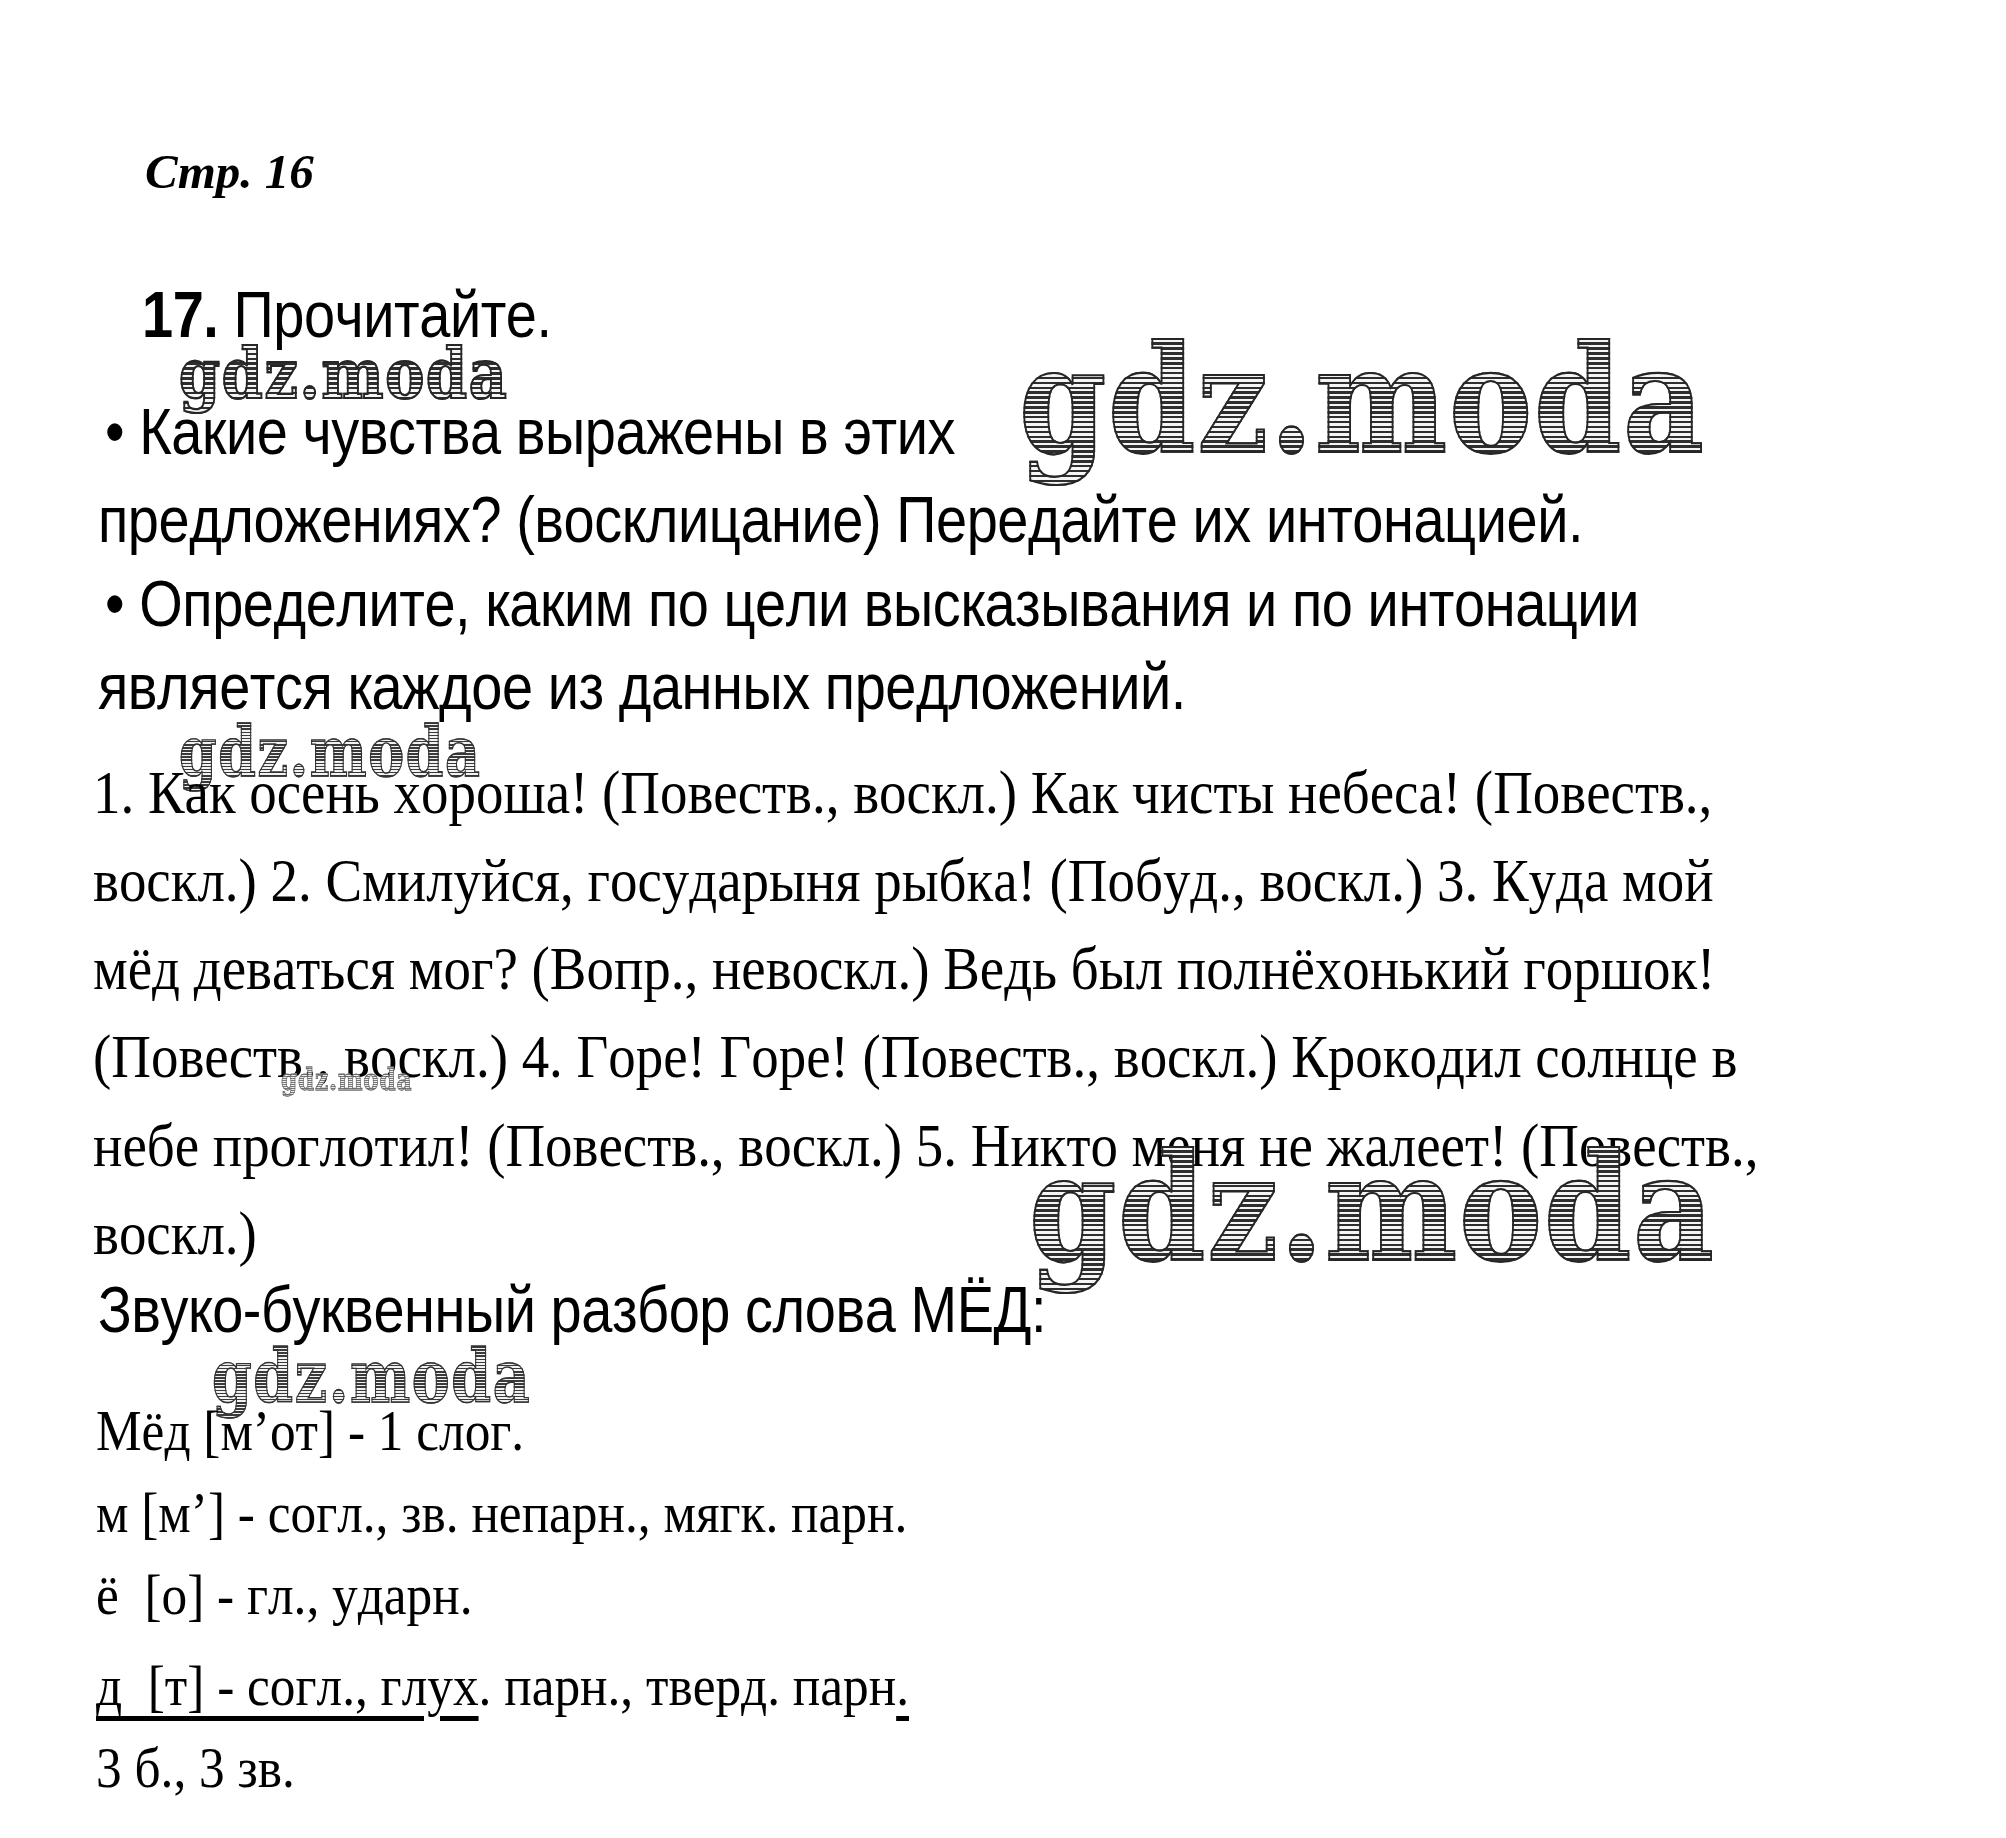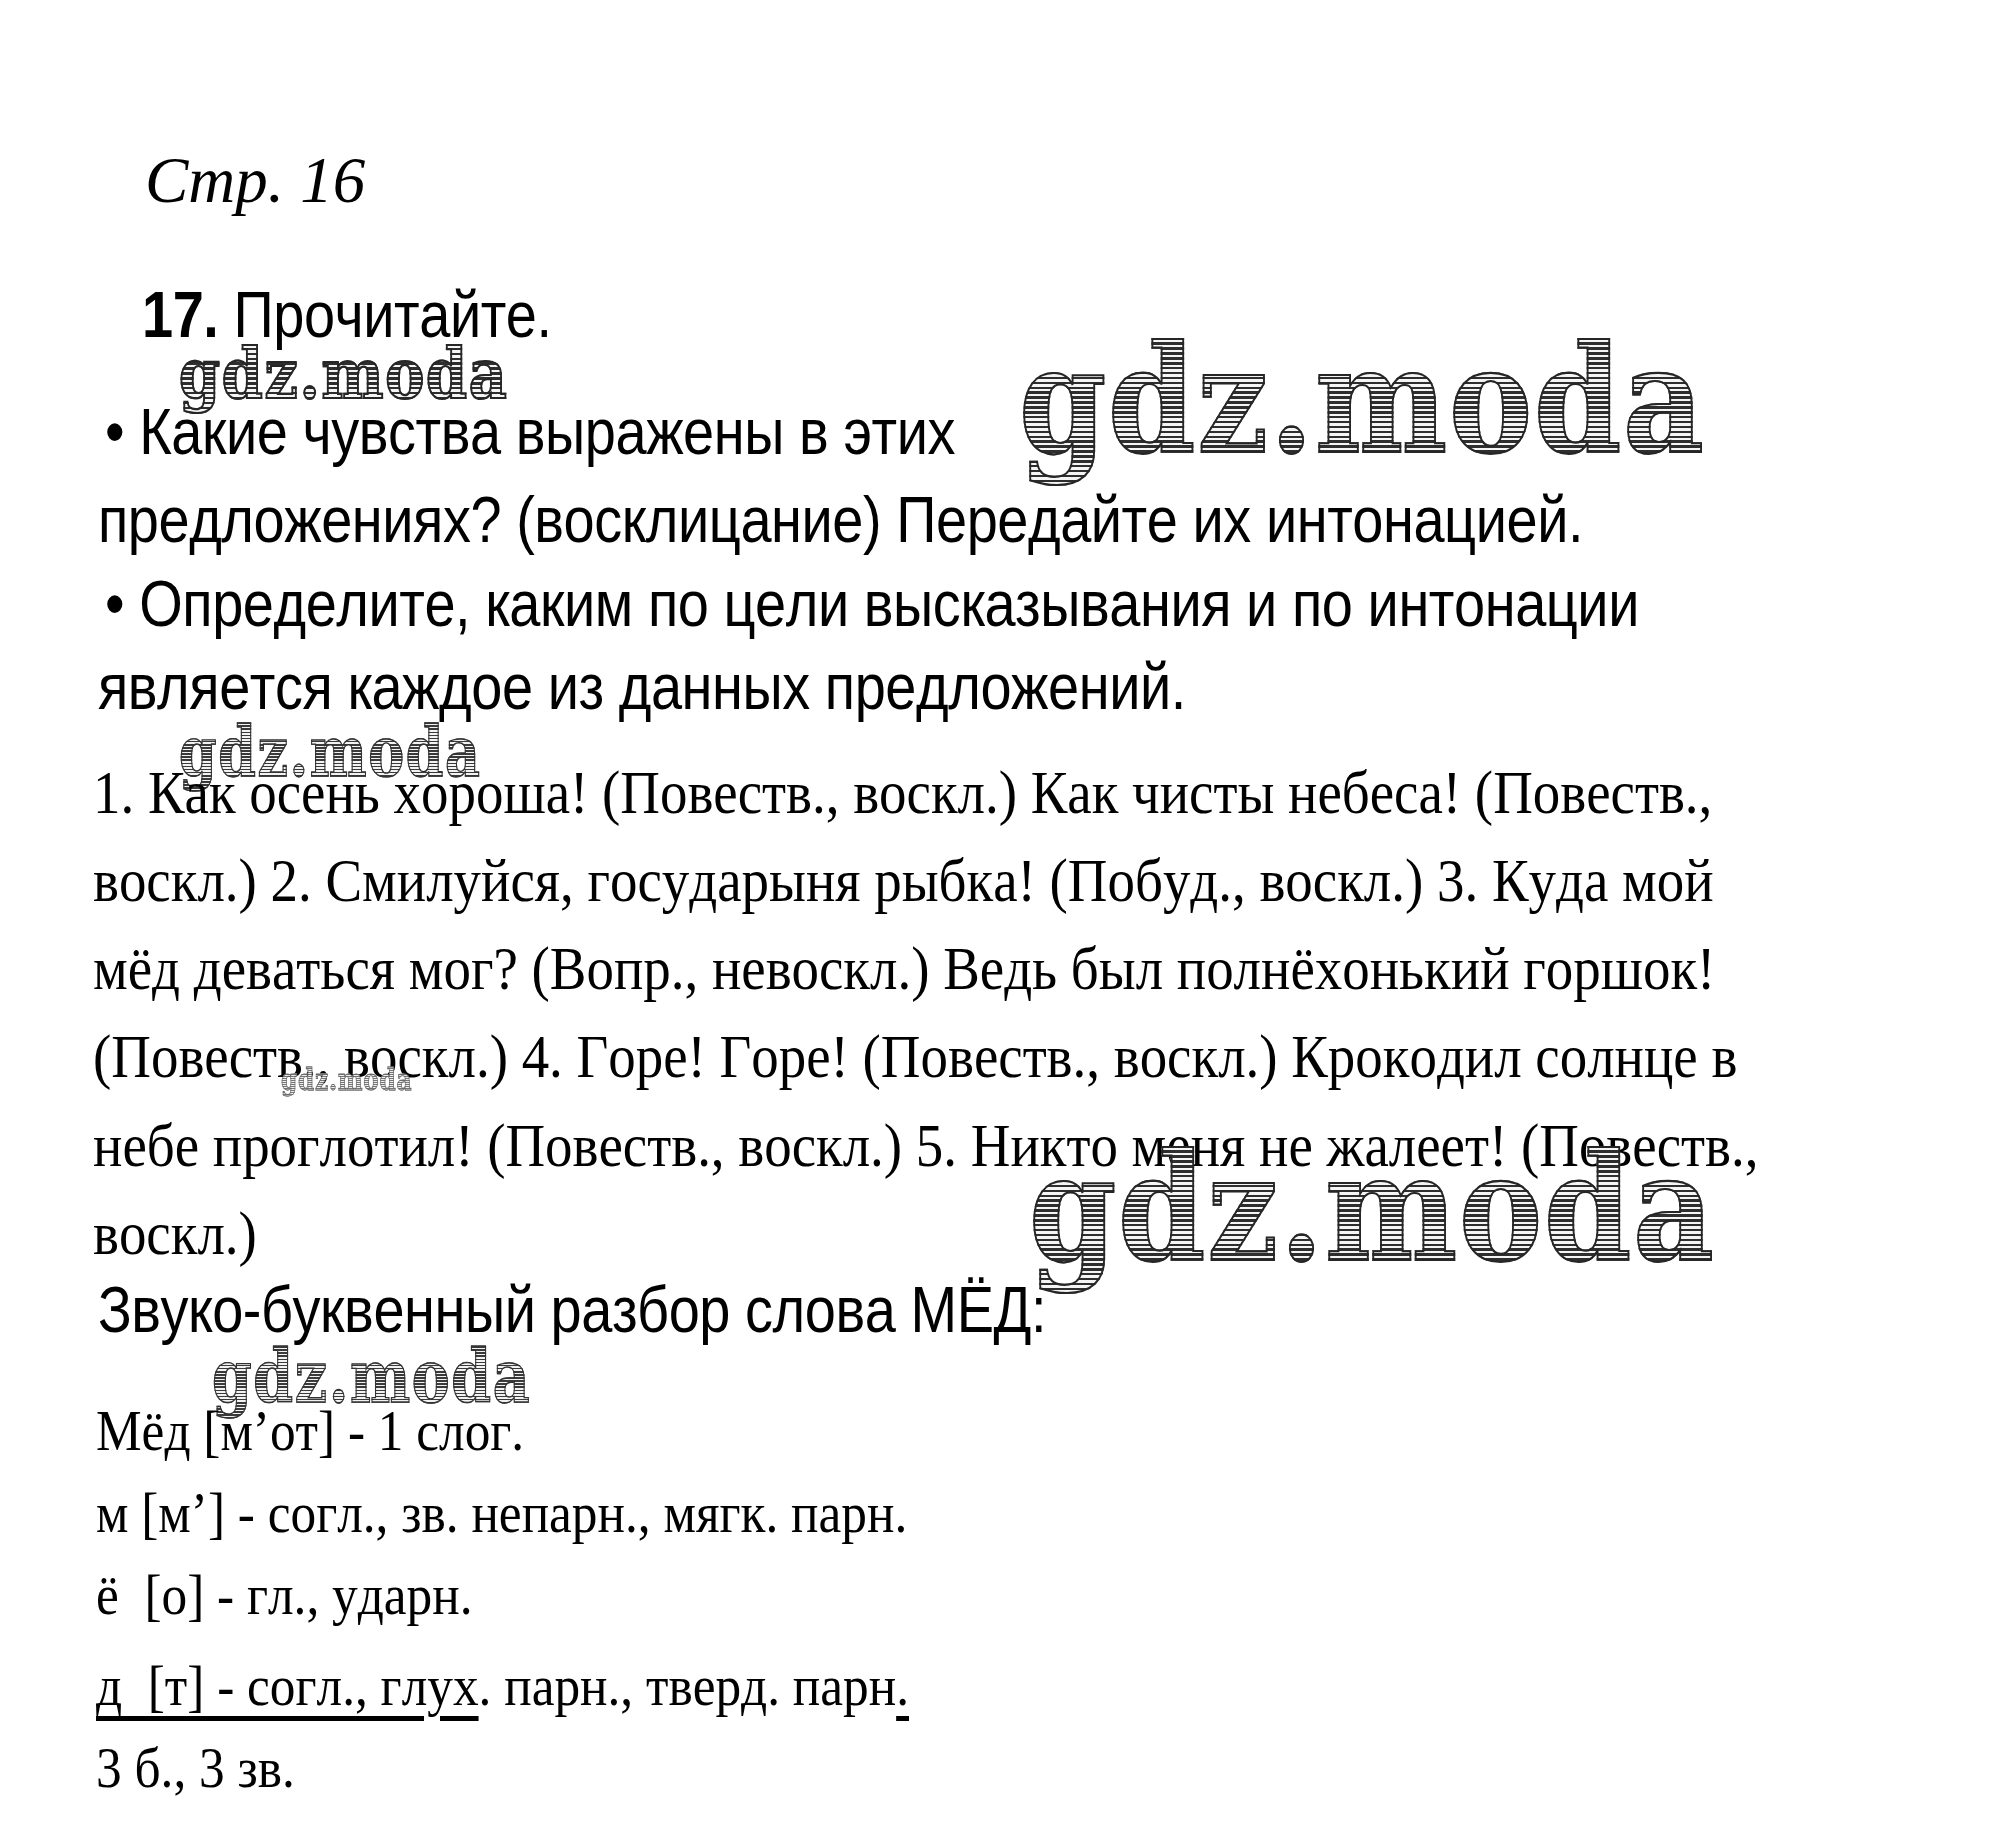--- a/index.html
+++ b/index.html
@@ -11,21 +11,21 @@
     font-kerning: none;
   }
   .abs { position: absolute; white-space: pre; color: #000; }
   .sans { font-family: "Liberation Sans", sans-serif; letter-spacing: -0.5px; }
   .serif { font-family: "Liberation Serif", serif; }
   .squeeze { transform: scaleX(0.86); transform-origin: 0 0; }
   .squeeze-serif { transform: scaleX(0.9); transform-origin: 0 0; }
 
   .page-title {
     left: 145px; top: 143px;
-    font-size: 65px; font-weight: normal; font-style: italic;
+    font-size: 49px; font-weight: bold; font-style: italic;
   }
   .exercise-line { left: 142px; top: 277px; font-size: 65px; }
   .exercise-num { font-weight: bold; }
   .task-line { font-size: 65px; }
   .tl-0 { left: 105px; top: 394px; }
   .tl-1 { left: 98px; top: 482px; }
   .tl-2 { left: 105px; top: 566px; }
   .tl-3 { left: 98px; top: 649px; }
 
   .answer-line { font-size: 61px; left: 93px; }

